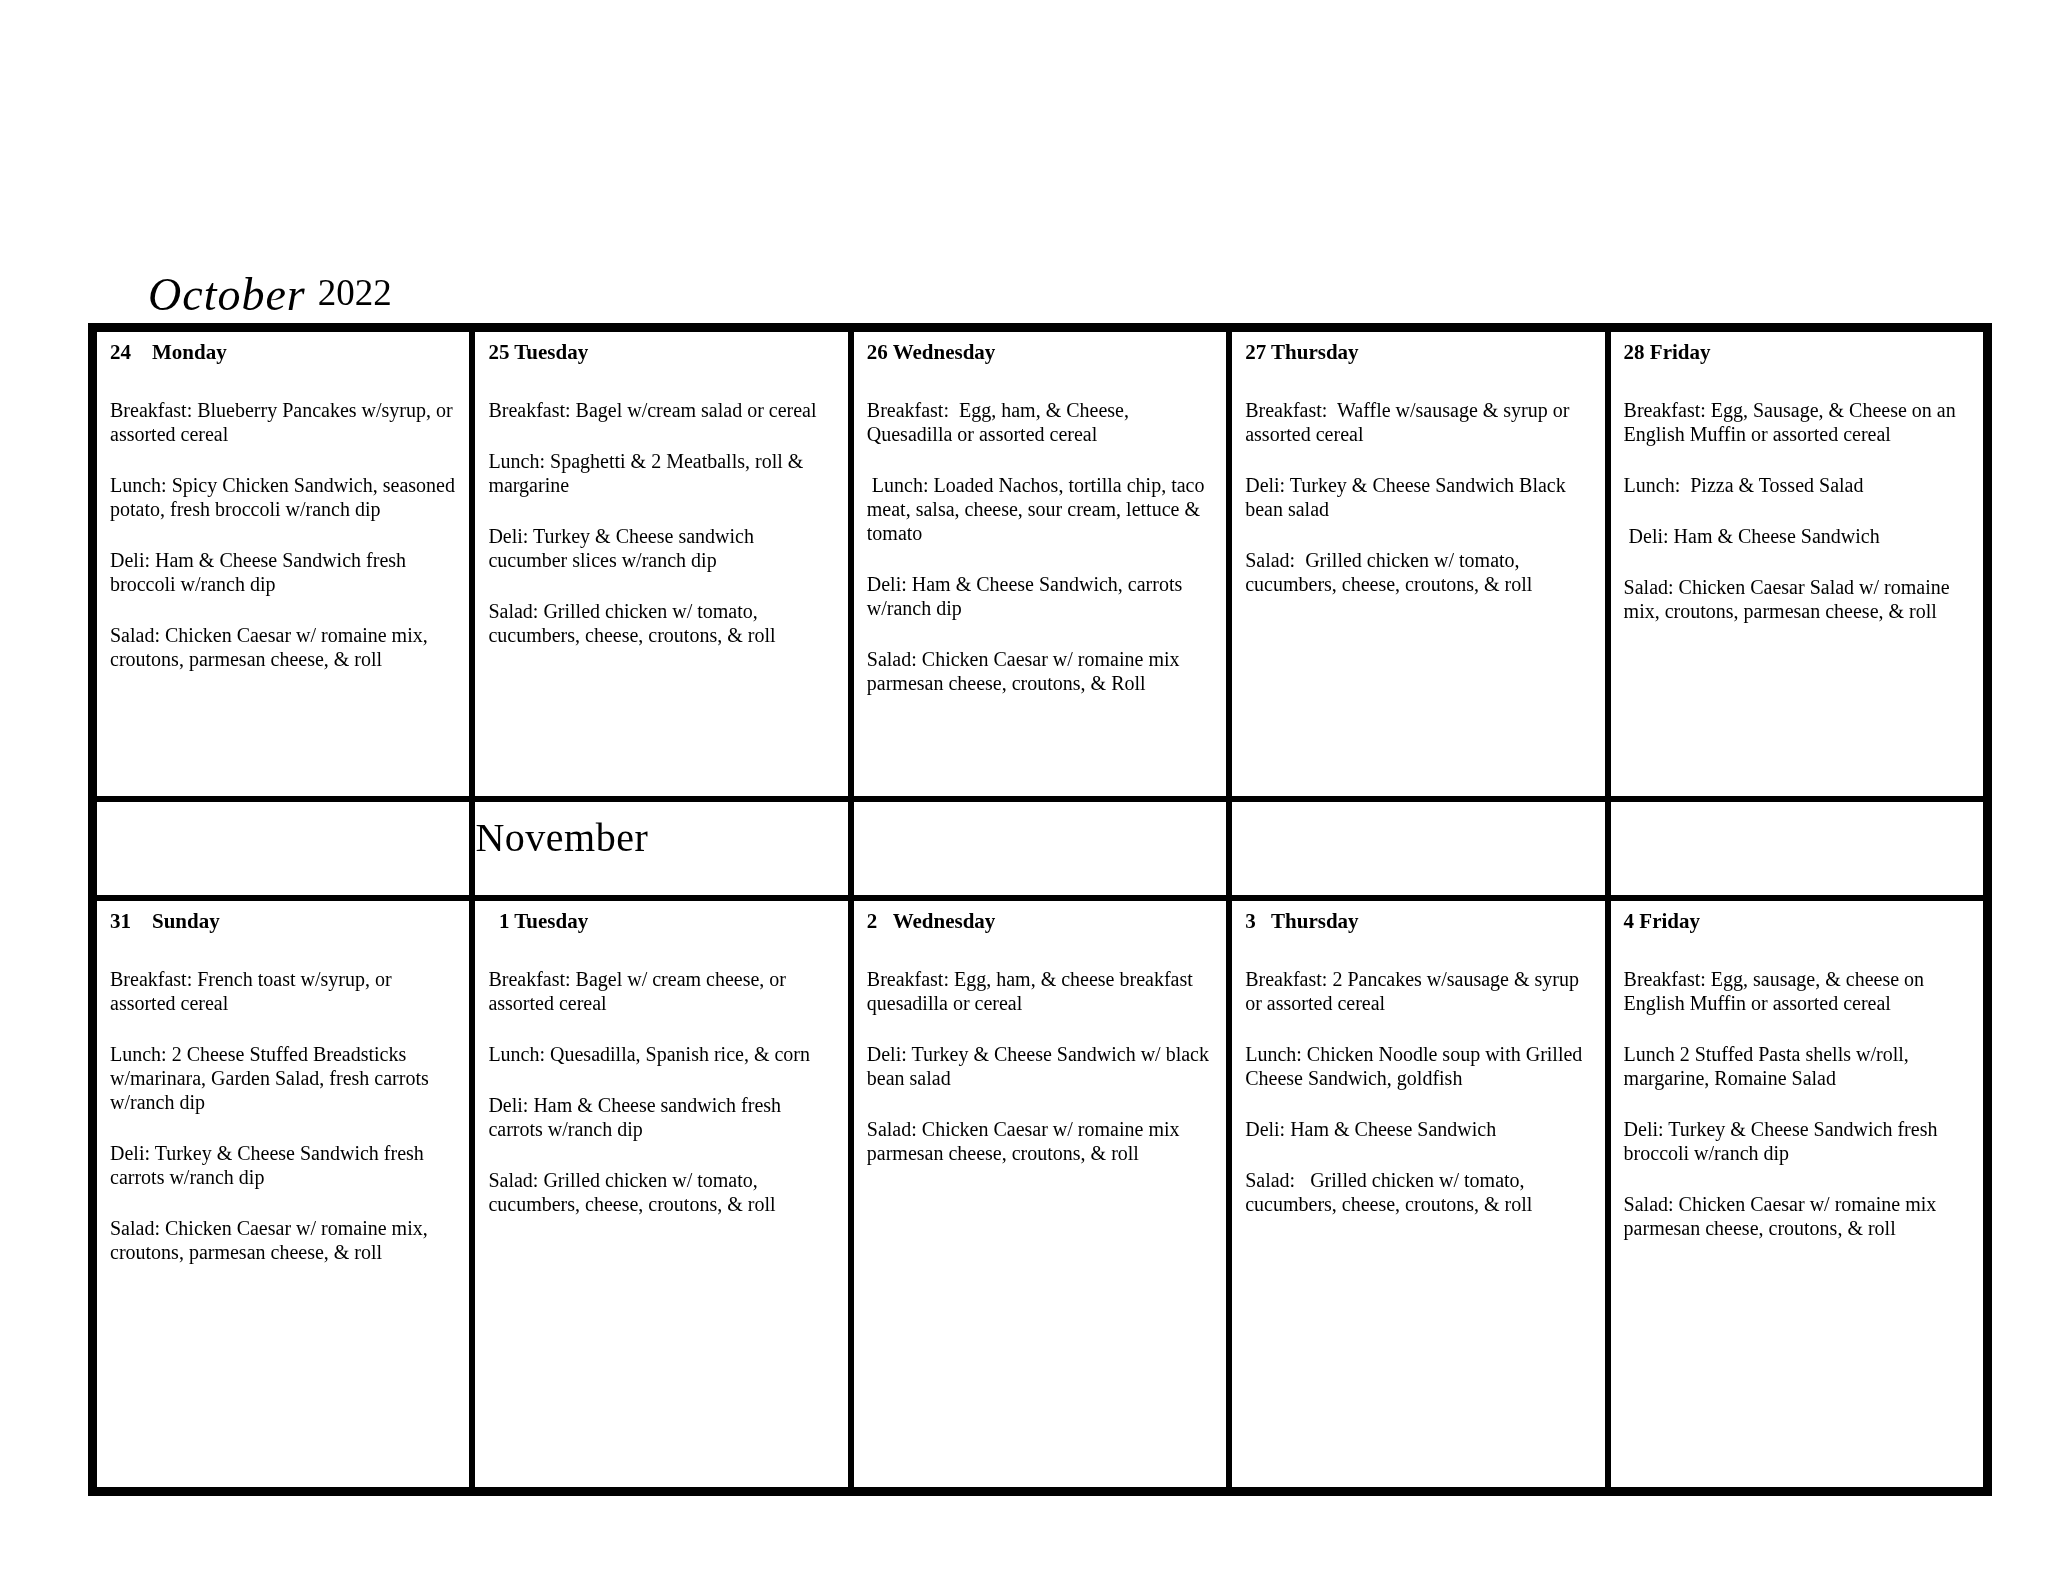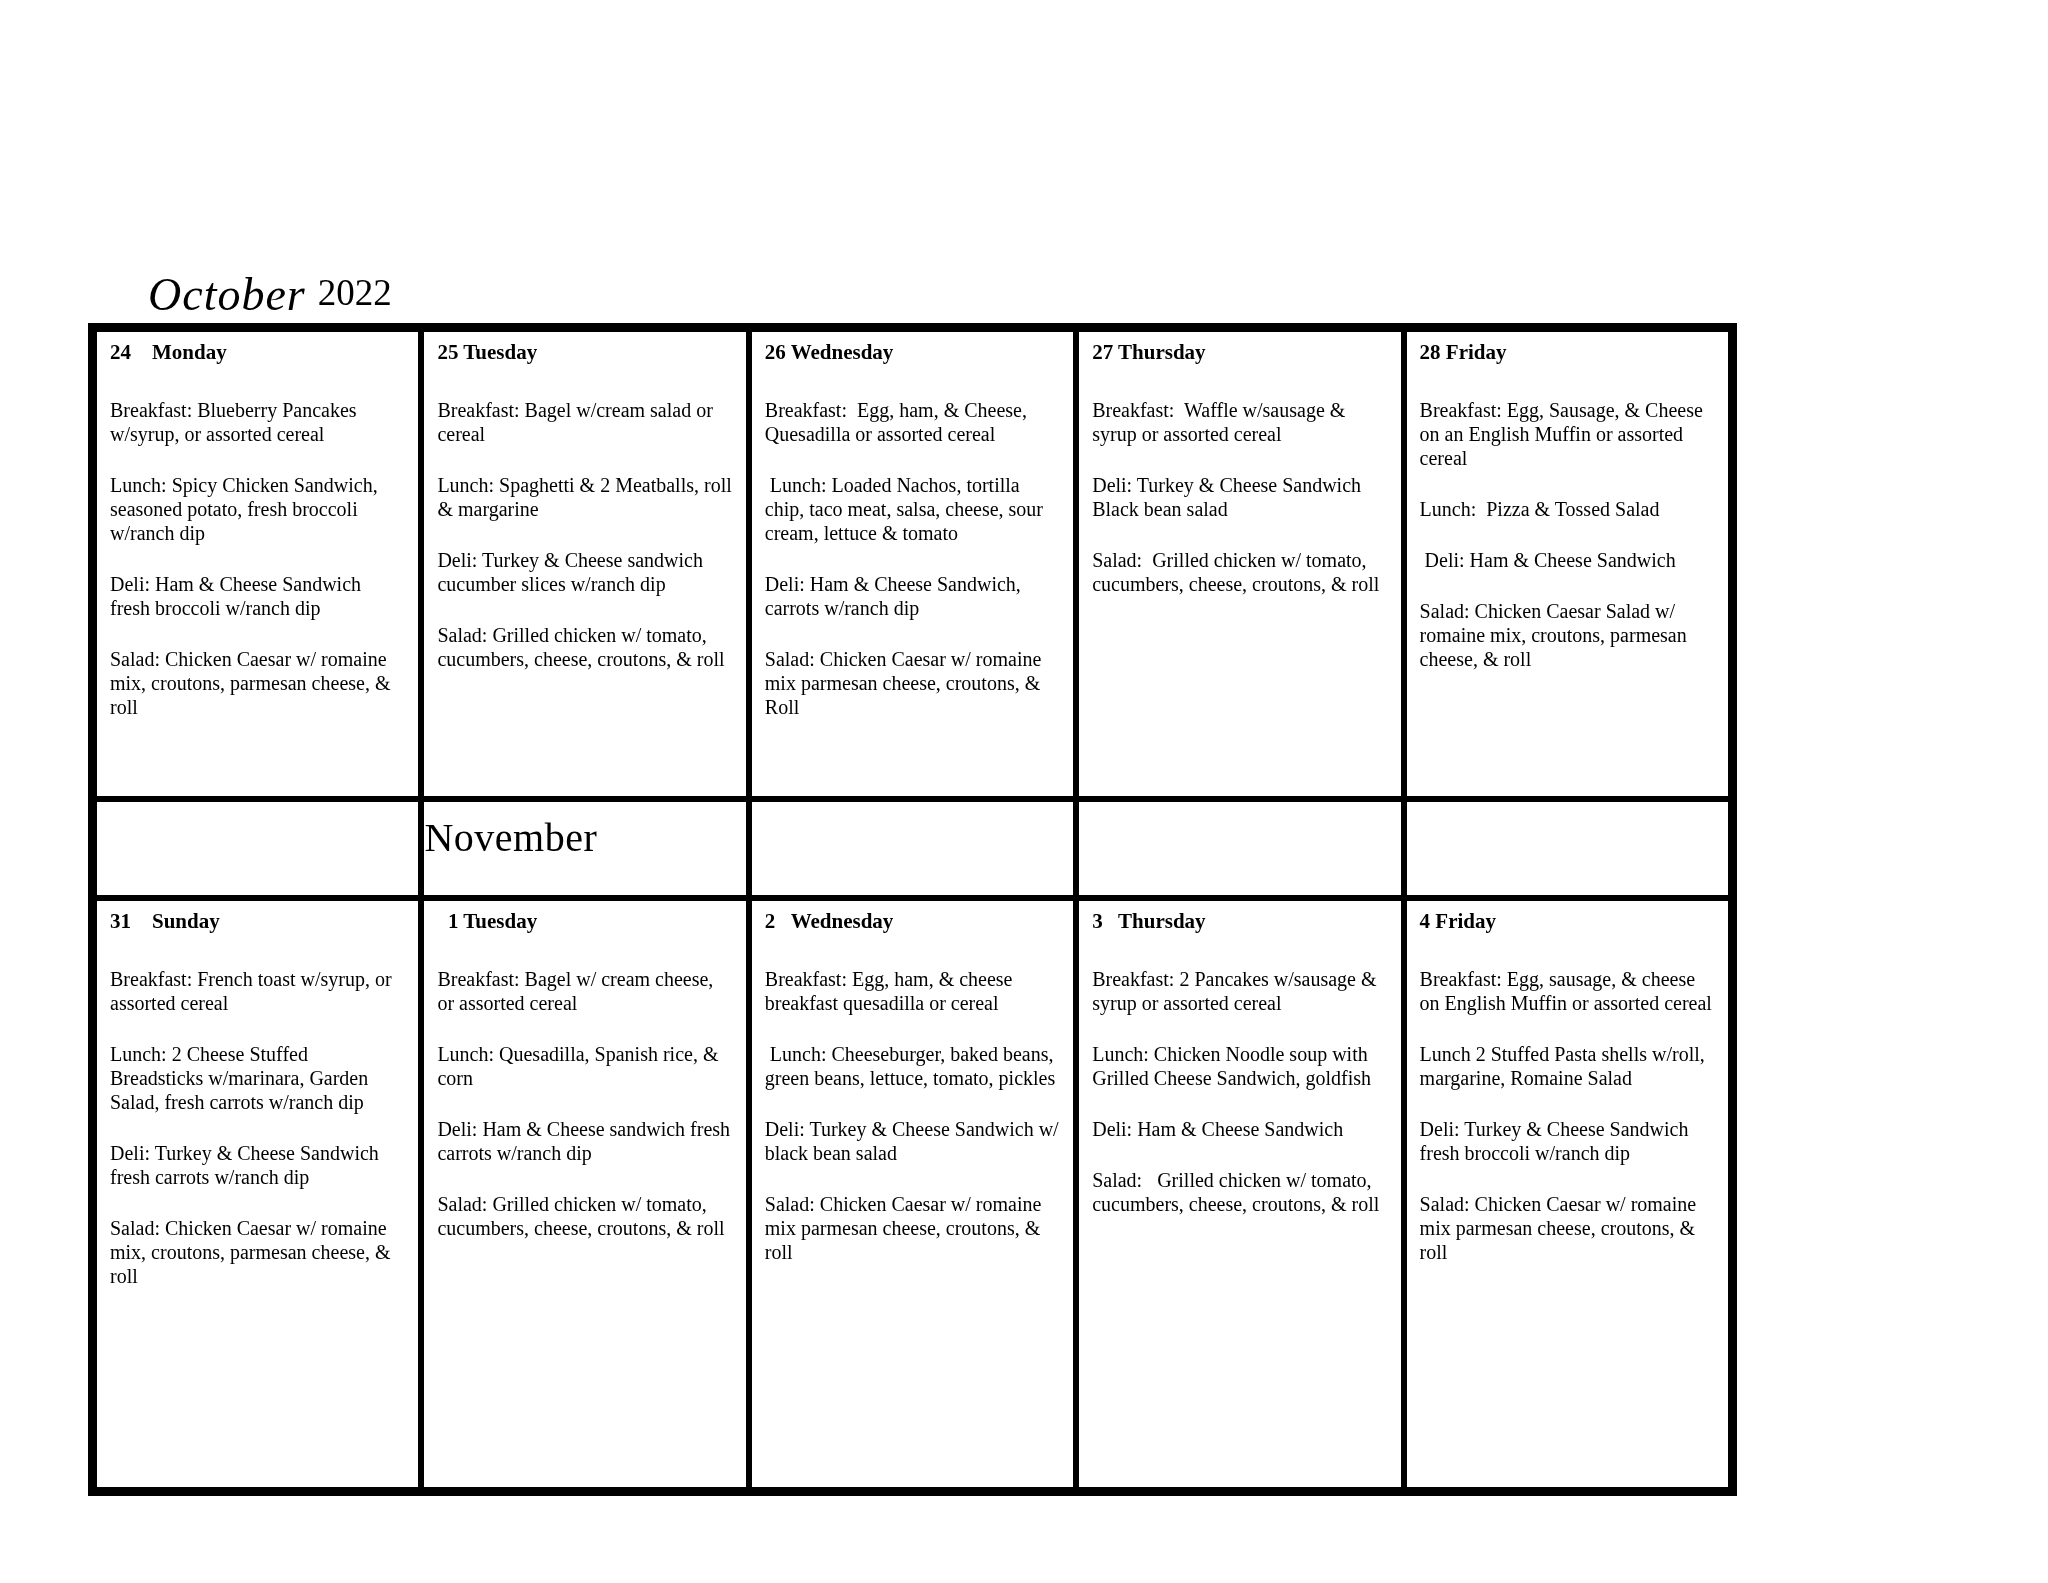--- a/index.html
+++ b/index.html
@@ -28,21 +28,21 @@
   .page-title .year {
     font-size: 37px;
     position: relative;
     top: -5px;
     margin-left: 12px;
   }
   .menu-table {
     position: absolute;
     left: 88px;
     top: 323px;
-    width: 1649px;
+    width: 1904px;
     box-sizing: border-box;
     display: grid;
     grid-template-columns: repeat(5, 1fr);
     grid-template-rows: 470px 99px 592px;
     border: 6px solid #000000;
     background: #ffffff;
   }
   .cell {
     border: 3px solid #000000;
     box-sizing: border-box;
@@ -136,21 +136,20 @@
   <div class="cell">
     <div class="day-header">  1 Tuesday</div>
     <p class="section">Breakfast: Bagel w/ cream cheese, or assorted cereal</p>
     <p class="section">Lunch: Quesadilla, Spanish rice, &amp; corn</p>
     <p class="section">Deli: Ham &amp; Cheese sandwich fresh carrots w/ranch dip</p>
     <p class="section">Salad: Grilled chicken w/ tomato, cucumbers, cheese, croutons, &amp; roll</p>
   </div>
   <div class="cell">
     <div class="day-header">2   Wednesday</div>
     <p class="section">Breakfast: Egg, ham, &amp; cheese breakfast quesadilla or cereal</p>
-    <p class="section"> Lunch: Cheeseburger, baked beans, green beans, lettuce, tomato, pickles</p>
     <p class="section">Deli: Turkey &amp; Cheese Sandwich w/ black bean salad</p>
     <p class="section">Salad: Chicken Caesar w/ romaine mix parmesan cheese, croutons, &amp; roll</p>
   </div>
   <div class="cell">
     <div class="day-header">3   Thursday</div>
     <p class="section">Breakfast: 2 Pancakes w/sausage &amp; syrup or assorted cereal</p>
     <p class="section">Lunch: Chicken Noodle soup with Grilled Cheese Sandwich, goldfish</p>
     <p class="section">Deli: Ham &amp; Cheese Sandwich</p>
     <p class="section">Salad:   Grilled chicken w/ tomato, cucumbers, cheese, croutons, &amp; roll</p>
   </div>

